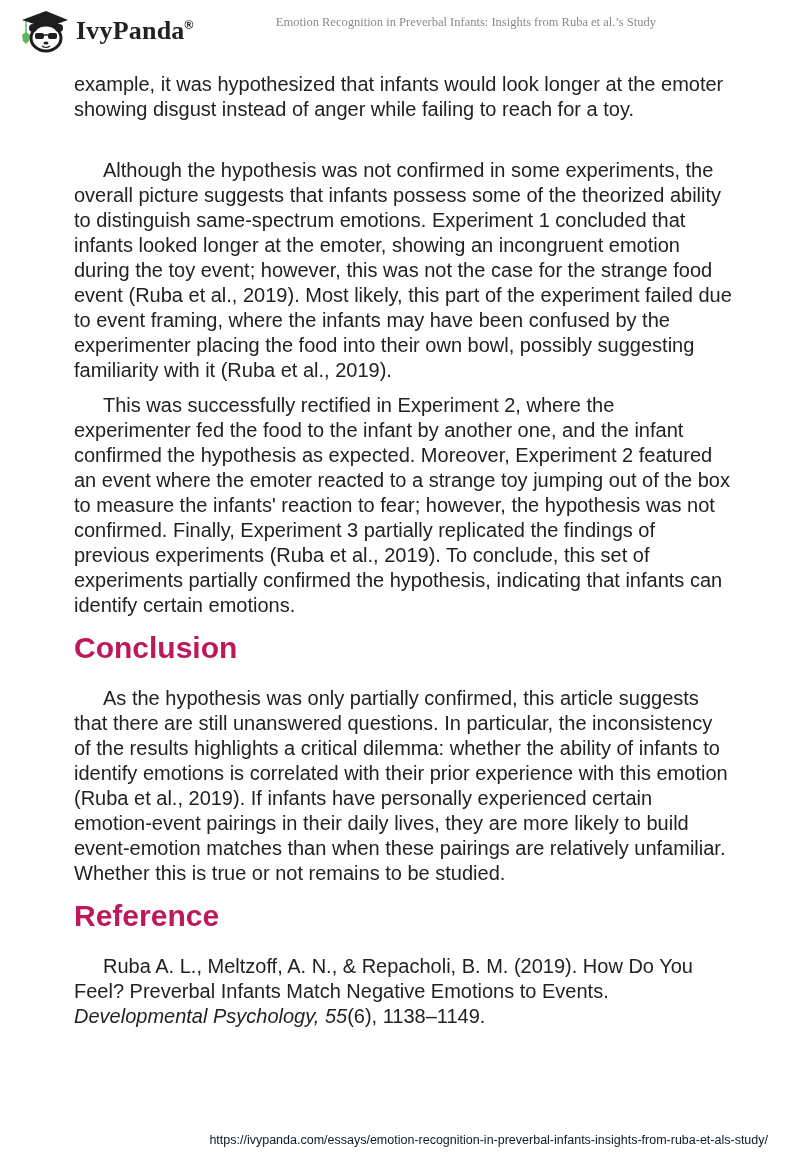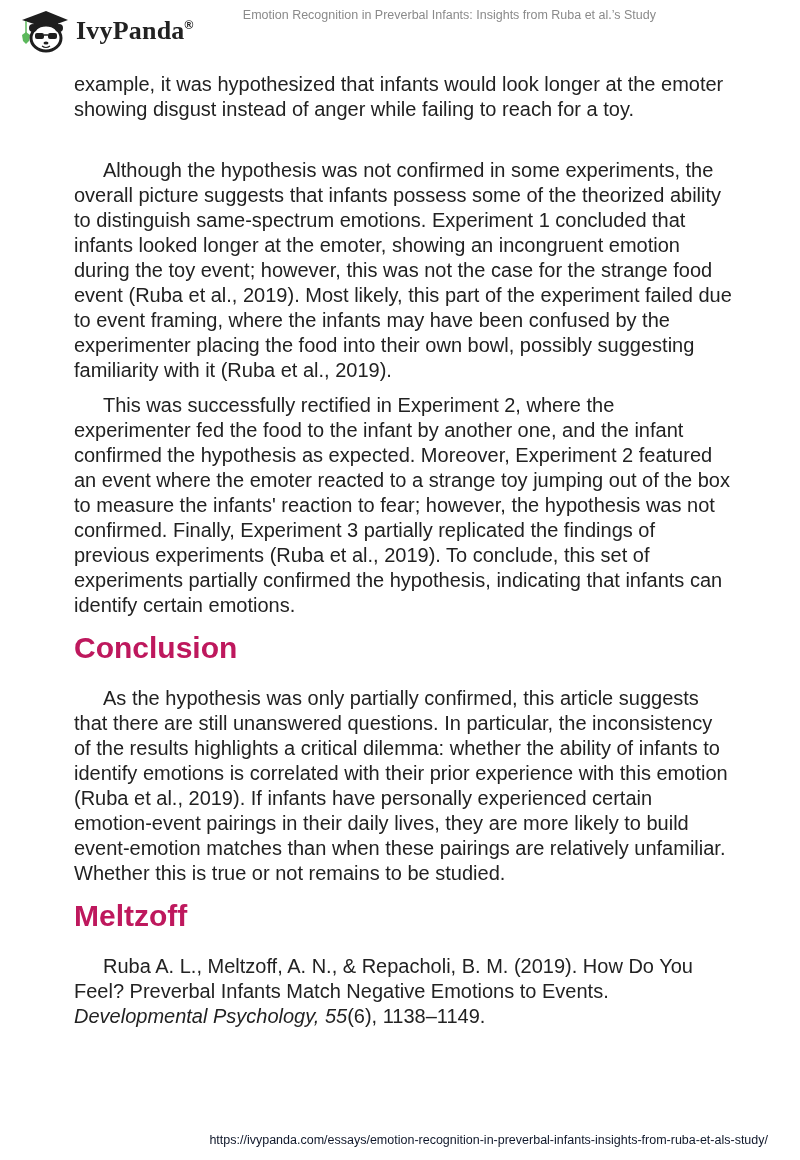--- a/index.html
+++ b/index.html
@@ -3,21 +3,21 @@
 <meta charset="utf-8">
 <style>
   html, body { margin: 0; padding: 0; background: #ffffff; }
   body { width: 800px; height: 1160px; position: relative; overflow: hidden;
          font-family: "Liberation Sans", sans-serif; color: #222222; }
   .header { position: absolute; left: 0; top: 0; width: 688px; height: 60px; }
   .logo { position: absolute; left: 18px; top: 8px; display: flex; align-items: center; }
   .logo-icon { width: 52px; height: 46px; }
   .logo-text { font-family: "Liberation Serif", serif; font-weight: bold; font-size: 26px; color: #222; margin-left: 6px; letter-spacing: 0.2px; }
   .logo-reg { font-size: 12px; vertical-align: super; font-family: "Liberation Sans", sans-serif; font-weight: bold; }
-  .doc-title { position: absolute; right: 32px; top: 8px; font-size: 12.5px; color: #8a8a8a; }
+  .doc-title { position: absolute; right: 32px; top: 15px; font-size: 12.5px; color: #8a8a8a; font-family: Liberation Serif, serif; }
   .content { position: absolute; left: 74px; top: 72px; width: 660px; }
   p { margin: 0; font-size: 20px; line-height: 25px; }
   p.indent { text-indent: 29px; }
   .p1 { margin-bottom: 10px; }
   .p2 { margin-bottom: 10px; margin-top: 36px; }
   .p3 { margin-bottom: 6px; }
   h2 { font-size: 30px; font-weight: bold; margin: 0; line-height: 48px; color: #be185d; }
   .h-conc { margin-bottom: 14px; }
   .p4 { margin-bottom: 6px; }
   .h-ref { margin-bottom: 14px; }
@@ -50,17 +50,17 @@
 </div>
 
 <div class="content">
   <p class="p1">example, it was hypothesized that infants would look longer at the emoter showing disgust instead of anger while failing to reach for a toy.</p>
   <p class="indent p2">Although the hypothesis was not confirmed in some experiments, the overall picture suggests that infants possess some of the theorized ability to distinguish same-spectrum emotions. Experiment 1 concluded that infants looked longer at the emoter, showing an incongruent emotion during the toy event; however, this was not the case for the strange food event (Ruba et al., 2019). Most likely, this part of the experiment failed due to event framing, where the infants may have been confused by the experimenter placing the food into their own bowl, possibly suggesting familiarity with it (Ruba et al., 2019).</p>
   <p class="indent p3">This was successfully rectified in Experiment 2, where the experimenter fed the food to the infant by another one, and the infant confirmed the hypothesis as expected. Moreover, Experiment 2 featured an event where the emoter reacted to a strange toy jumping out of the box to measure the infants' reaction to fear; however, the hypothesis was not confirmed. Finally, Experiment 3 partially replicated the findings of previous experiments (Ruba et al., 2019). To conclude, this set of experiments partially confirmed the hypothesis, indicating that infants can identify certain emotions.</p>
 
   <h2 class="h-conc">Conclusion</h2>
   <p class="indent p4">As the hypothesis was only partially confirmed, this article suggests that there are still unanswered questions. In particular, the inconsistency of the results highlights a critical dilemma: whether the ability of infants to identify emotions is correlated with their prior experience with this emotion (Ruba et al., 2019). If infants have personally experienced certain emotion-event pairings in their daily lives, they are more likely to build event-emotion matches than when these pairings are relatively unfamiliar. Whether this is true or not remains to be studied.</p>
 
-  <h2 class="h-ref">Meltzoff</h2>
+  <h2 class="h-ref">Reference</h2>
   <p class="indent"><span>Ruba A. L., Meltzoff, A. N., &amp; Repacholi, B. M. (2019). How Do You Feel? Preverbal Infants Match Negative Emotions to Events. </span><em>Developmental Psychology,</em><span> </span><em>55</em><span>(6), 1138–1149.</span></p>
 </div>
 
 <div class="footer-url">https://ivypanda.com/essays/emotion-recognition-in-preverbal-infants-insights-from-ruba-et-als-study/</div>
 
 </body></html>

